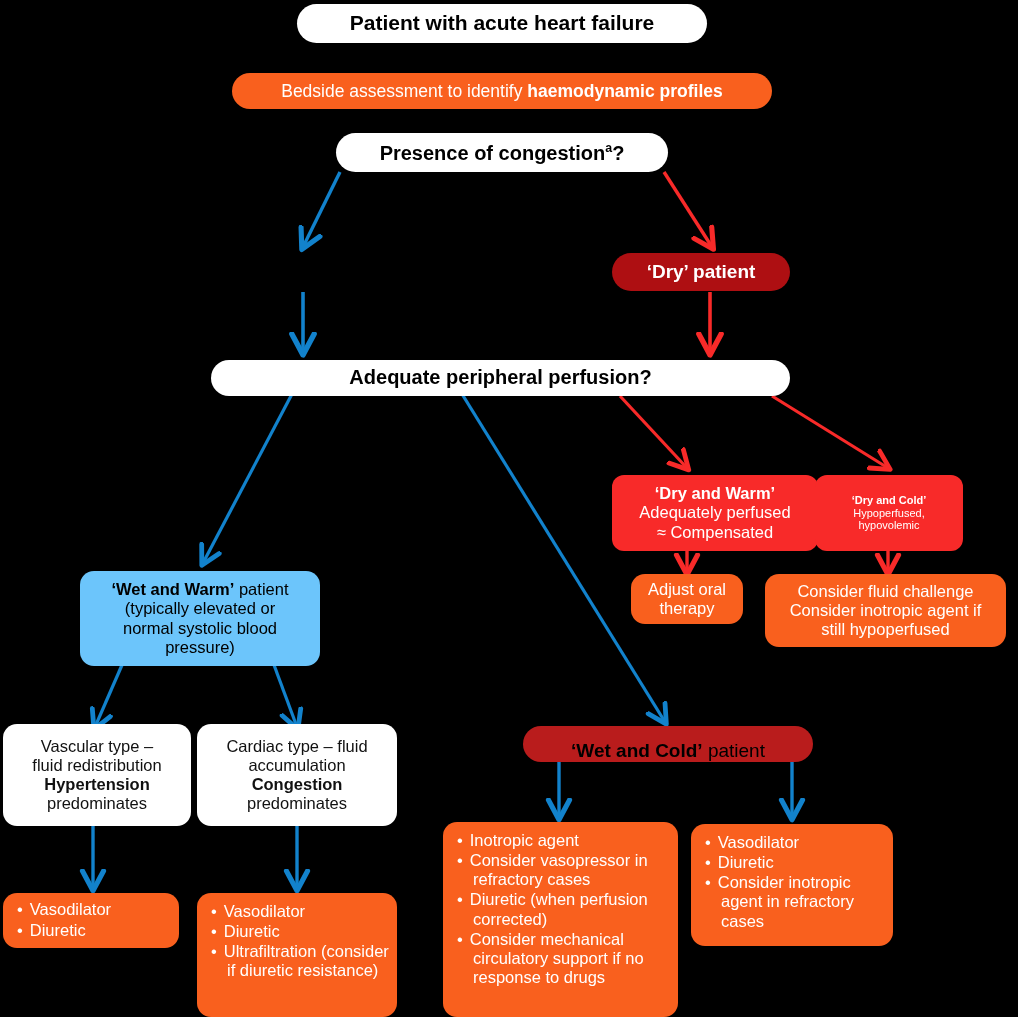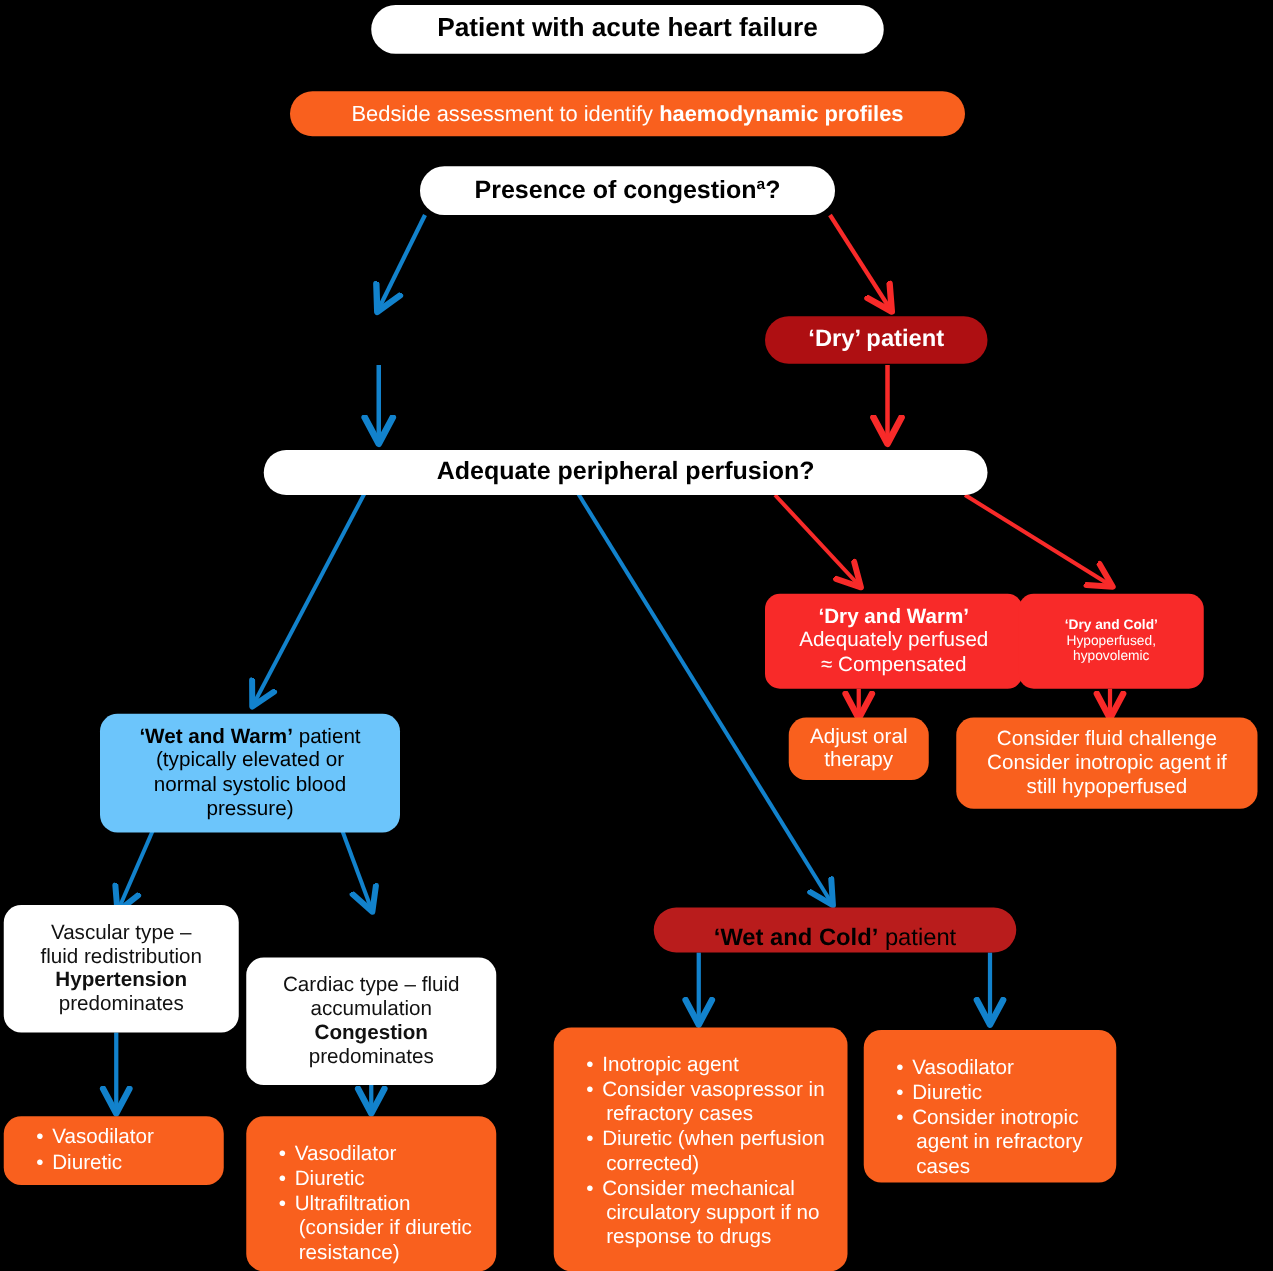--- a/index.html
+++ b/index.html
@@ -78,21 +78,21 @@
     border-radius: 14px;
   }
 
   
   .b { font-weight: bold; }
   .sup { font-size: 0.62em; vertical-align: super; }
 
   .bullets {
     text-align: left;
     padding-left: 14px;
-    margin: 12px;
+    margin: 0;
   }
   .bullets .bi {
     display: block;
     padding-left: 16px;
     text-indent: -16px;
     margin-bottom: 1px;
   }
   .bullets .bi::before {
     content: "\2022";
     padding-right: 7px;
@@ -222,21 +222,21 @@
 
   <div class="node box-white" style="left:3px; top:724px; width:188px; height:102px; font-size:16.5px;">
     <span class="inner">
       <span>Vascular type –</span><br>
       <span>fluid redistribution</span><br>
       <span class="b">Hypertension</span><br>
       <span>predominates</span>
     </span>
   </div>
 
-  <div class="node box-white" style="left:197px; top:724px; width:200px; height:102px; font-size:16.5px;margin-top:42px;">
+  <div class="node box-white" style="left:197px; top:724px; width:200px; height:102px; font-size:16.5px;">
     <span class="inner">
       <span>Cardiac type – fluid</span><br>
       <span>accumulation</span><br>
       <span class="b">Congestion</span><br>
       <span>predominates</span>
     </span>
   </div>
 
   <div class="node box-orange" style="left:3px; top:893px; width:176px; height:55px; font-size:16.5px; align-items:center;">
     <div class="inner bullets">

